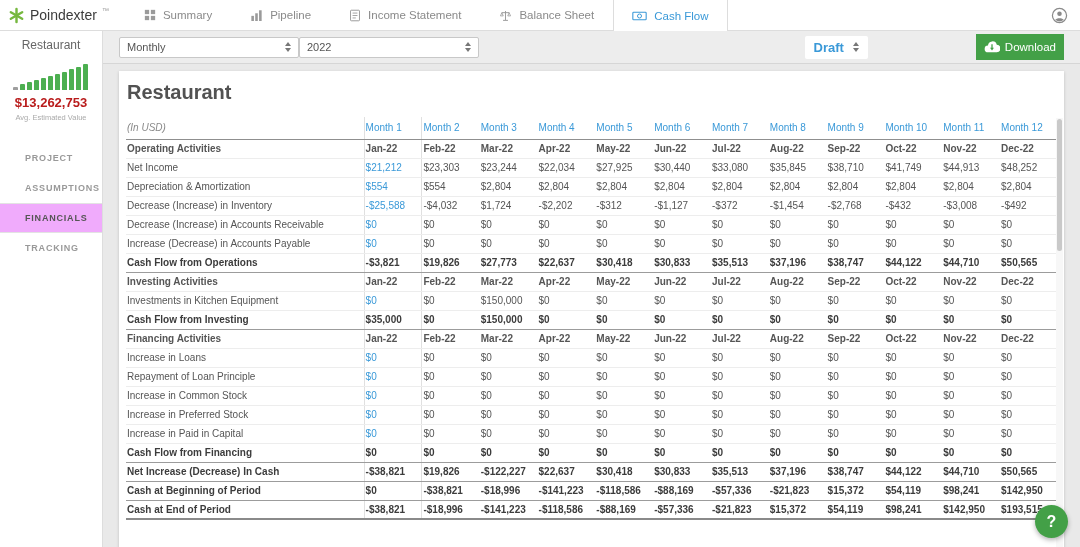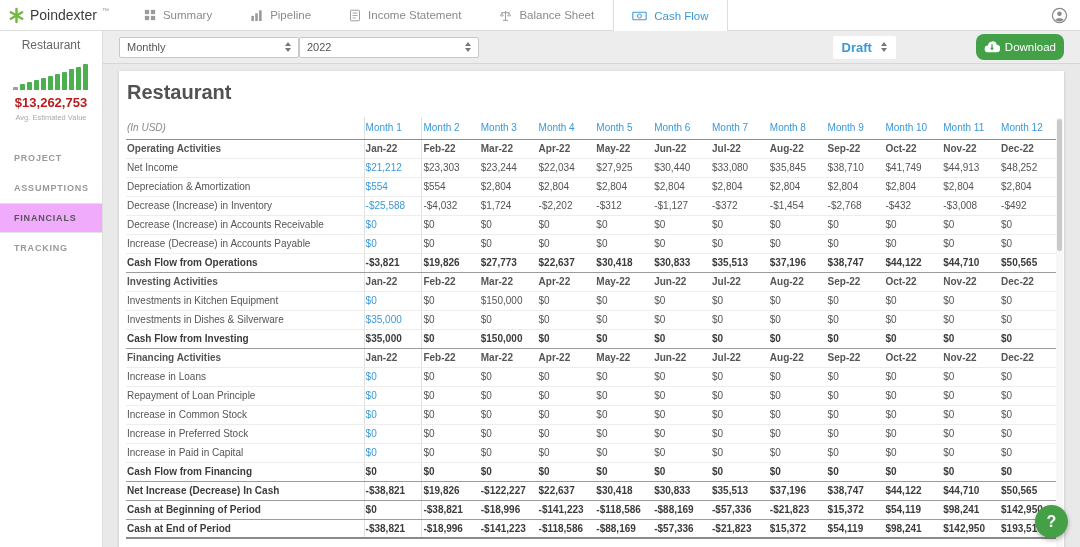--- a/index.html
+++ b/index.html
@@ -17,32 +17,32 @@
   .nav-right{margin-left:auto;display:flex;align-items:center;padding-right:12px}
 
   
   .toolbar{position:absolute;top:31px;left:103px;right:0;height:33px;background:#ededed;border-bottom:1px solid #d6d6d6;display:flex;align-items:center;padding:0 16px;z-index:20}
   .select{width:180px;height:21px;background:#fff;border:1px solid #c8c8c8;border-radius:2px;display:flex;align-items:center;justify-content:space-between;padding:0 7px;font-size:11px;color:#555;cursor:pointer}
   .select+.select{}
   .updown{display:flex;flex-direction:column;gap:2px}
   .updown .up{width:0;height:0;border-left:3px solid transparent;border-right:3px solid transparent;border-bottom:4px solid #777}
   .updown .down{width:0;height:0;border-left:3px solid transparent;border-right:3px solid transparent;border-top:4px solid #777}
   .draft{margin-left:auto;height:23px;background:#fff;border-radius:2px;display:flex;align-items:center;gap:9px;padding:0 9px;font-size:13px;font-weight:bold;color:#3a99d8;cursor:pointer}
-  .download-btn{margin-left:80px;height:26px;background:#43a047;color:#fff;border:none;border-radius:8px;display:flex;align-items:center;gap:5px;padding:0 8px;font-size:11.5px;font-family:"Liberation Sans",sans-serif;cursor:pointer}
+  .download-btn{margin-left:108px;height:26px;background:#43a047;color:#fff;border:none;border-radius:0;display:flex;align-items:center;gap:5px;padding:0 8px;font-size:11.5px;font-family:"Liberation Sans",sans-serif;cursor:pointer}
 
   
   .sidebar{position:absolute;top:31px;left:0;width:103px;bottom:0;background:#fff;border-right:1px solid #ddd;z-index:25}
   .sb-project{font-size:12px;color:#666;text-align:center;padding-top:7px}
   .sb-chart{display:flex;align-items:flex-end;gap:2px;height:28px;margin:10px 13px 5px 13px}
   .sb-bar{width:5px;background:#4caf50;border-radius:1px 1px 0 0}
   .sb-bar.first{background:#9e9e9e}
   .sb-value{font-size:13px;font-weight:bold;color:#b91c1c;text-align:center}
   .sb-caption{font-size:7.5px;color:#aaa;text-align:center;margin-top:3px}
   .sb-nav{margin-top:21px}
-  .sb-item{font-size:9px;font-weight:bold;letter-spacing:0.8px;color:#999;padding:9px 0 9px 14px;cursor:pointer;border-top:1px solid transparent;border-bottom:1px solid transparent}
+  .sb-item{font-size:9px;font-weight:bold;letter-spacing:0.8px;color:#999;padding:9px 0 9px 25px;cursor:pointer;border-top:1px solid transparent;border-bottom:1px solid transparent}
   .sb-item.active{background:#f0abfc;color:#555;border-top-color:#e3e3e3;border-bottom-color:#e3e3e3}
 
   
   .main{position:absolute;top:65px;left:103px;right:0;bottom:0;overflow:hidden}
   .card{position:absolute;left:16px;top:6px;width:945px;height:640px;background:#fff;box-shadow:0 1px 3px rgba(0,0,0,.18)}
   .card-title{font-size:20px;font-weight:600;color:#525252;margin:10px 0 13px 8px}
 
   
   table.cf{border-collapse:collapse;table-layout:fixed;width:932px;margin-left:7px;font-size:10px;color:#555}
   .cf col.clbl{width:238px}
@@ -353,35 +353,20 @@
             <td class="">$0</td>
             <td class="">$0</td>
             <td class="">$0</td>
             <td class="">$0</td>
             <td class="">$0</td>
             <td class="">$0</td>
             <td class="">$0</td>
             <td class="">$0</td>
             <td class="">$0</td>
           </tr>
-          <tr class="data">
-            <td class="lbl indent">Investments in Dishes &amp; Silverware</td>
-            <td class="c1 link">$35,000</td>
-            <td class="">$0</td>
-            <td class="">$0</td>
-            <td class="">$0</td>
-            <td class="">$0</td>
-            <td class="">$0</td>
-            <td class="">$0</td>
-            <td class="">$0</td>
-            <td class="">$0</td>
-            <td class="">$0</td>
-            <td class="">$0</td>
-            <td class="">$0</td>
-          </tr>
           <tr class="total">
             <td class="lbl tlabel">Cash Flow from Investing</td>
             <td class="c1 link">$35,000</td>
             <td class="">$0</td>
             <td class="">$150,000</td>
             <td class="">$0</td>
             <td class="">$0</td>
             <td class="">$0</td>
             <td class="">$0</td>
             <td class="">$0</td>

